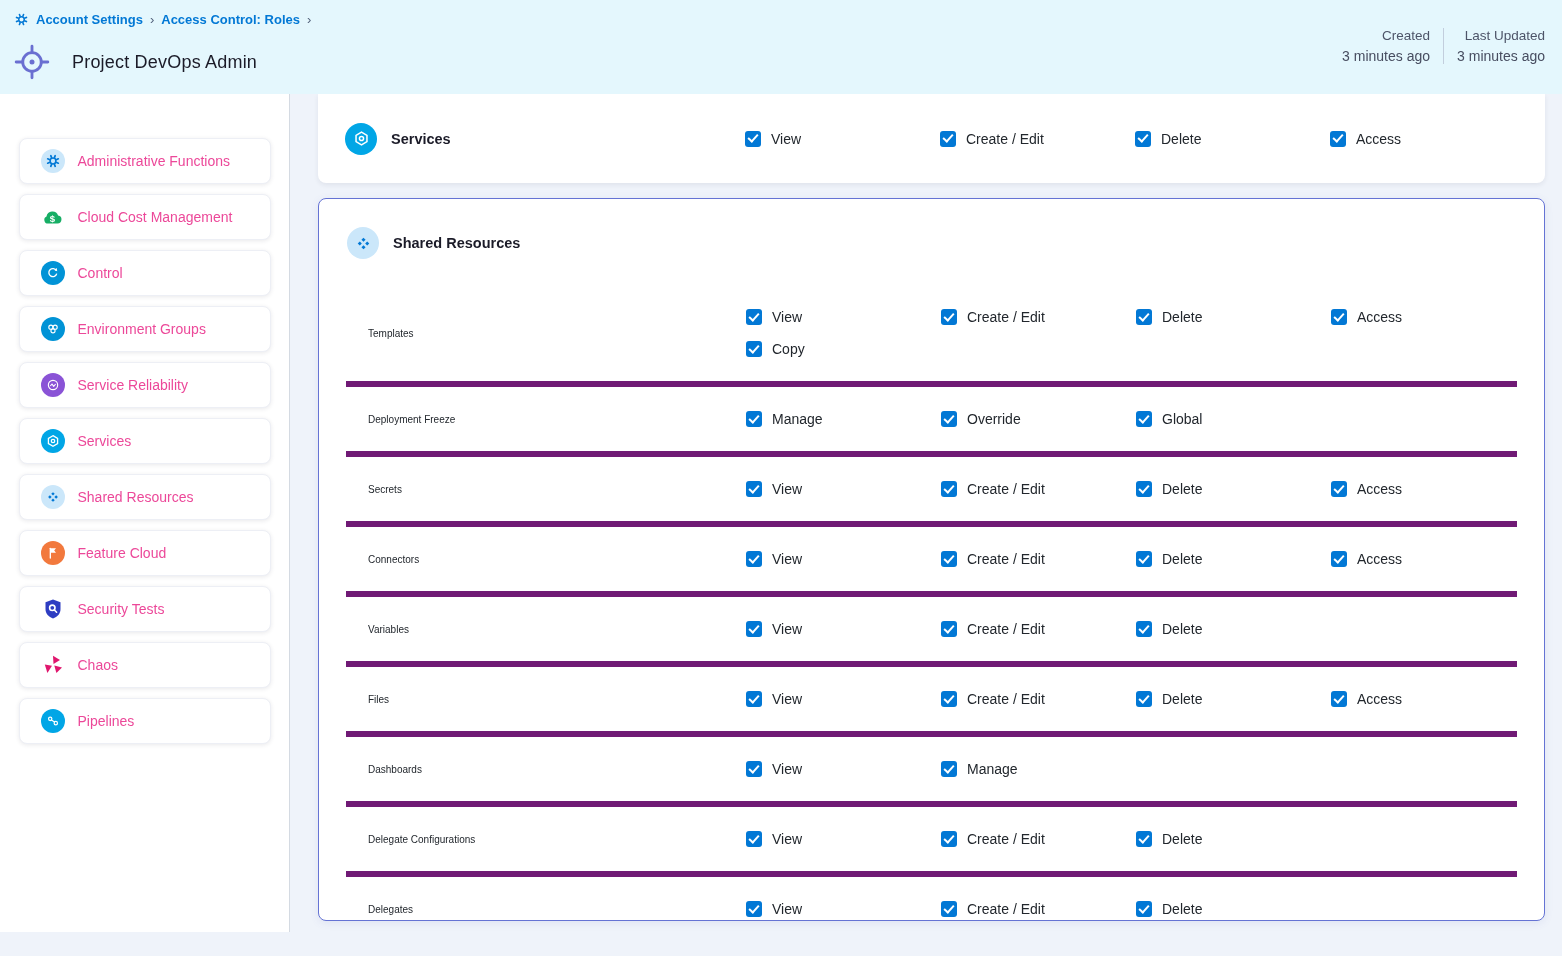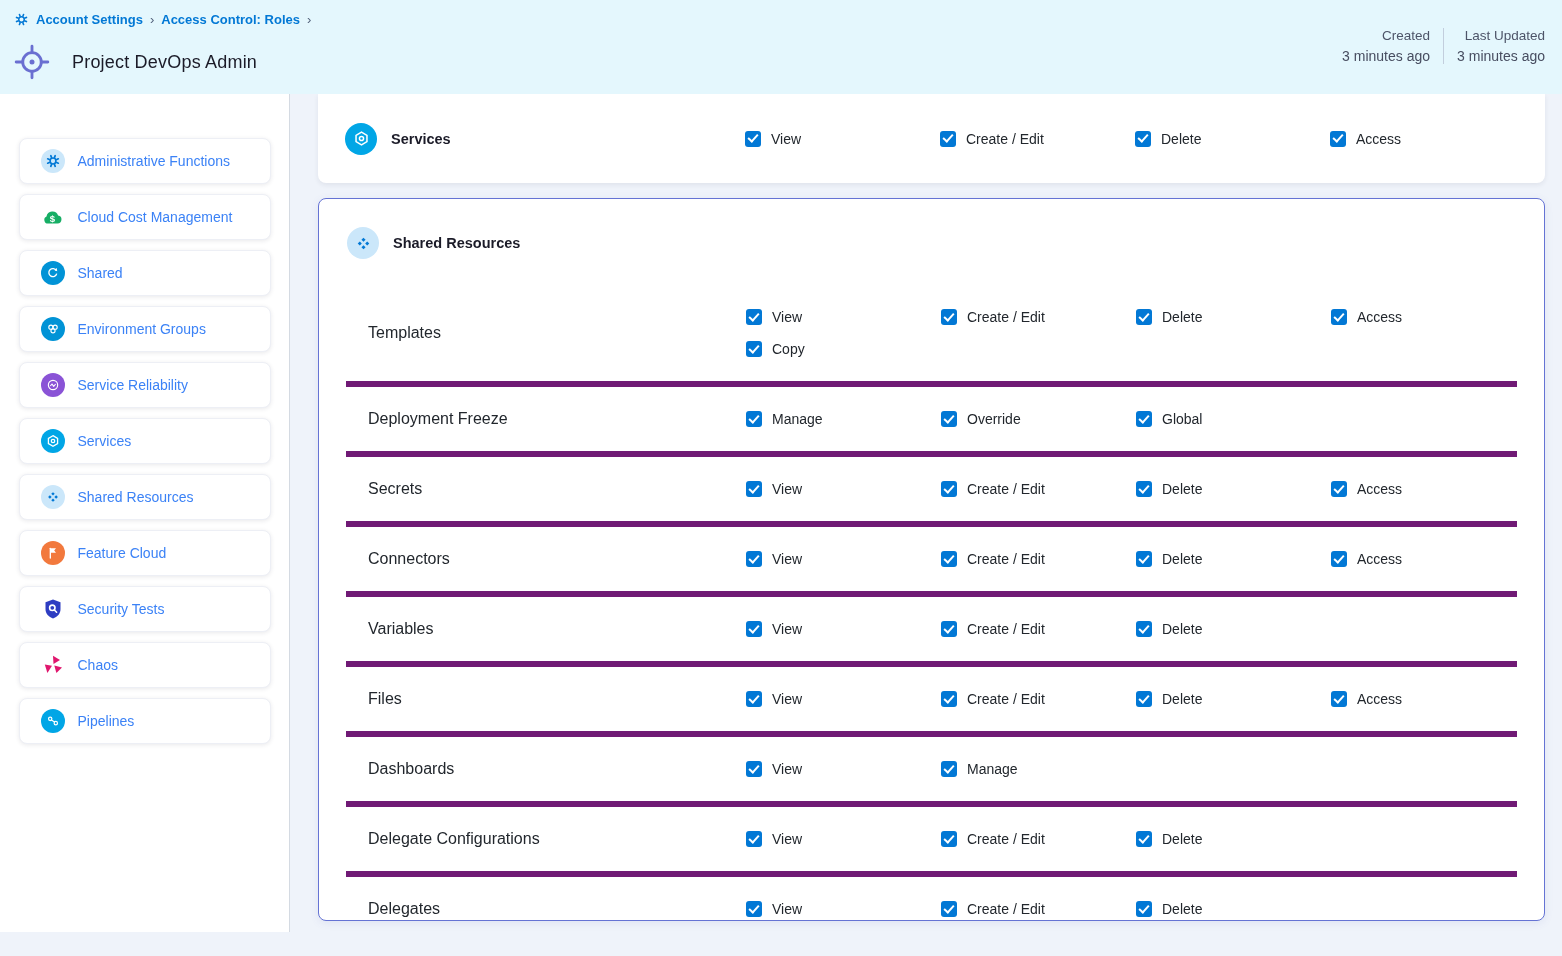--- a/index.html
+++ b/index.html
@@ -21,21 +21,21 @@
   .meta-label { font-size:13.5px; color:#4d5468; margin-bottom:5px; }
   .meta-value { font-size:14px; color:#474d60; }
   .meta-divider { width:1px; background:#c2cedd; }
 
   
   .body { display:flex; height:838px; }
   .sidebar { width:290px; background:#fff; border-right:1px solid #d4dae2; padding-top:44px; flex:none; }
   .side-card { width:252px; height:46px; margin:0 auto 10px; background:#fff; border:1px solid #edeff5;
     border-radius:8px; box-shadow:0 1px 4px rgba(40,41,61,.10); display:flex; align-items:center;
     gap:13px; padding-left:21px; cursor:pointer; }
-  .side-label { font-size:14px; font-weight:500; color:#3b82f6; white-space:nowrap; }
+  .side-label { font-size:14px; font-weight:500; color:#ec4899; white-space:nowrap; }
   .icon-circle { width:24px; height:24px; border-radius:50%; display:flex; align-items:center;
     justify-content:center; flex:none; }
 
   .content { flex:1; padding-left:28px; }
   .card { width:1227px; background:#fff; }
   .services-card { height:89px; border-radius:0 0 8px 8px; box-shadow:0 2px 5px rgba(40,41,61,.08);
     padding:0 27px; }
   .services-row { display:grid; grid-template-columns:400px 195px 195px 195px 195px;
     align-items:center; height:100%; }
   .card-title-cell { display:flex; align-items:center; gap:14px; }
@@ -43,21 +43,21 @@
     justify-content:center; flex:none; }
   .card-title { font-size:14.5px; font-weight:700; color:#1b1b28; }
 
   .shared-card { margin-top:15px; height:723px; border:1px solid var(--shared-border); border-radius:8px;
     box-shadow:0 2px 8px rgba(84,100,190,.10); padding:0 27px; }
   .shared-header { display:flex; align-items:center; gap:14px; padding:28px 1px 26px 1px; }
 
   .perm-row { display:grid; grid-template-columns:400px 195px 195px 195px 195px;
     align-items:flex-start; padding:22px 0; }
   .perm-row + .perm-row { border-top:6px solid #701a75; }
-  .row-label { align-self:center; font-size:16px; color:#22272d; padding-left:22px; }
+  .row-label { align-self:center; font-size:10px; color:#22272d; padding-left:22px; }
   .perm-cell { display:flex; flex-direction:column; gap:12px; }
   .perm { display:flex; align-items:center; gap:10px; cursor:pointer; }
   .cb { width:16px; height:16px; background:var(--accent); border-radius:3px; position:relative; flex:none; }
   .cb::after { content:""; position:absolute; left:5.2px; top:1.8px; width:4px; height:8px;
     border-right:2px solid #fff; border-bottom:2px solid #fff; transform:rotate(42deg); }
   .perm-label { font-size:14px; color:#22272d; line-height:20px; }
 </style>
 </head>
 <body>
 
@@ -133,21 +133,21 @@
         </span>
         <span class="side-label">Cloud Cost Management</span>
       </div>
       <div class="side-card">
         <span class="icon-circle" style="background: rgb(1, 147, 214);">
           <svg width="16" height="16" viewBox="0 0 24 24">
             <path d="M17 8.5A6 6 0 1 0 17.6 13" fill="none" stroke="#ffffff" stroke-width="2"></path>
             <path d="M17.6 4.6l.7 4.6-4.4-1.6z" fill="#ffffff"></path>
           </svg>
         </span>
-        <span class="side-label">Shared</span>
+        <span class="side-label">Control</span>
       </div>
       <div class="side-card">
         <span class="icon-circle" style="background: rgb(1, 147, 214);">
           <svg width="16" height="16" viewBox="0 0 24 24">
             <circle cx="8.8" cy="9.3" r="3.1" fill="none" stroke="#ffffff" stroke-width="1.7"></circle>
             <circle cx="15.2" cy="9.3" r="3.1" fill="none" stroke="#ffffff" stroke-width="1.7"></circle>
             <circle cx="12" cy="14.8" r="3.1" fill="none" stroke="#ffffff" stroke-width="1.7"></circle>
           </svg>
         </span>
         <span class="side-label">Environment Groups</span>

